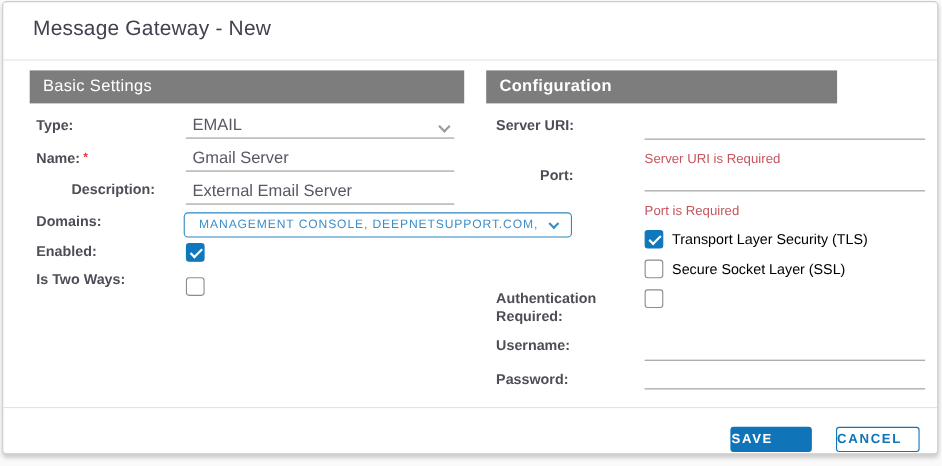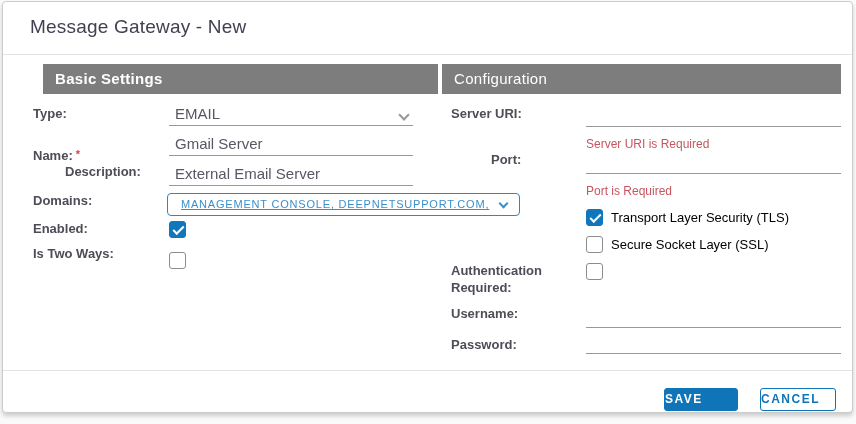--- a/index.html
+++ b/index.html
@@ -16,22 +16,22 @@
     font-size:19px; color:#414151; letter-spacing:0.2px;
   }
   .title-sep { position:absolute; left:0; top:52px; width:100%; height:1px; background:#e3e3e3; }
   .footer-sep { position:absolute; left:0; top:368px; width:100%; height:1px; background:#e3e3e3; }
 
   .section-header {
     position:absolute; top:62px; height:30px; background:#7d7d7d;
     color:#ffffff; font-size:15px; line-height:30px; padding-left:12px;
     letter-spacing:0.3px;
   }
-  .section-header.basic { left:40px; width:395px;font-weight:bold; }
-  .section-header.config { left:439px; width:399px; }
+  .section-header.basic { left:24px; width:395px; }
+  .section-header.config { left:439px; width:319px;font-weight:bold; }
 
   .field-label {
     position:absolute; font-size:13px; font-weight:bold; color:#4d4d57; line-height:16px;
   }
   .req-star { color:#e5383f; font-size:11px; margin-left:3px; vertical-align:2px; }
 
   .underline-input {
     position:absolute; border:none; border-bottom:1px solid #999999;
     background:transparent; font-family:"Liberation Sans", sans-serif;
     font-size:15px; color:#575765; padding:0 18px 3px 6px; outline:none;
@@ -57,21 +57,21 @@
     transform:rotate(-45deg);
   }
 
   .check-label { position:absolute; font-size:13px; color:#4d4d57; font-weight:bold; }
   .check-label.plain { font-weight:normal; color:#000000; }
 
   .domains-select {
     position:absolute; left:164px; top:191px; width:353px; height:23px;
     border:1px solid #2f86c4; border-radius:4px; background:#ffffff;
     color:#3b8fc9; font-size:11px; letter-spacing:0.8px; line-height:21px;
-    padding-left:13px; cursor:pointer; white-space:nowrap; overflow:hidden;text-decoration:underline;
+    padding-left:13px; cursor:pointer; white-space:nowrap; overflow:hidden;
   }
 
   .btn {
     position:absolute; top:386px; height:23px; border-radius:3px;
     font-family:"Liberation Sans", sans-serif; font-size:12px; font-weight:bold;
     letter-spacing:1.5px; text-align:left; cursor:pointer; line-height:21px;
   }
   .btn.save   { left:661px; width:74px; background:#0f74b8; border:1px solid #0f74b8; color:#ffffff; }
   .btn.cancel { left:757px; width:76px; background:#ffffff; border:1px solid #0f74b8; color:#0f74b8; }
 </style>
@@ -83,21 +83,21 @@
   <div class="dialog-title">Message Gateway - New</div>
   <div class="title-sep"></div>
 
   <div class="section-header basic">Basic Settings</div>
   <div class="section-header config">Configuration</div>
 
   <div class="field-label" style="left:30px; top:104px;">Type:</div>
   <input class="underline-input" style="left: 166px; top: 103px; width: 244px;" readonly="" value="EMAIL">
   <span class="chevron" style="left:397px; top:109px;"></span>
 
-  <div class="field-label" style="left:30px; top:133px;margin-top:11px;"><span>Name:</span><span class="req-star">*</span></div>
+  <div class="field-label" style="left:30px; top:133px;"><span>Name:</span><span class="req-star">*</span></div>
   <input class="underline-input" style="left: 166px; top: 133px; width: 244px;" value="Gmail Server">
 
   <div class="field-label" style="left:30px; top:162px;padding-left:32px;">Description:</div>
   <input class="underline-input" style="left: 166px; top: 163px; width: 244px;" value="External Email Server">
 
   <div class="field-label" style="left:30px; top:191px;">Domains:</div>
   <div class="domains-select">
     <span>MANAGEMENT CONSOLE, DEEPNETSUPPORT.COM,</span>
     <span class="chevron blue" style="left:332px; top:6px;"></span>
   </div>

